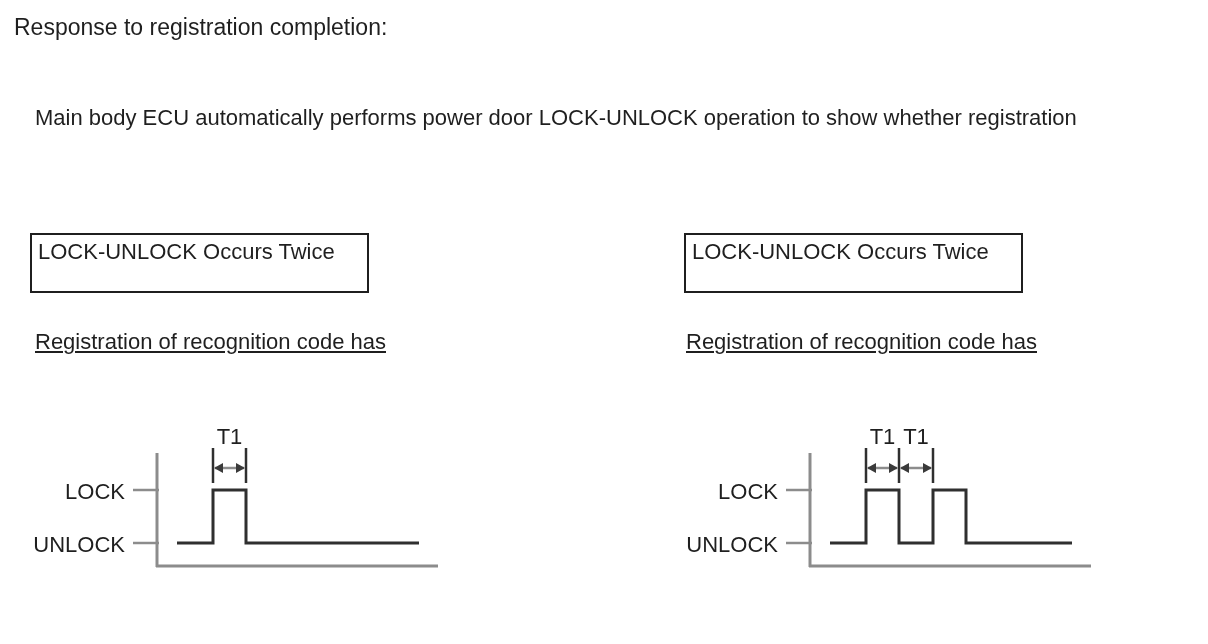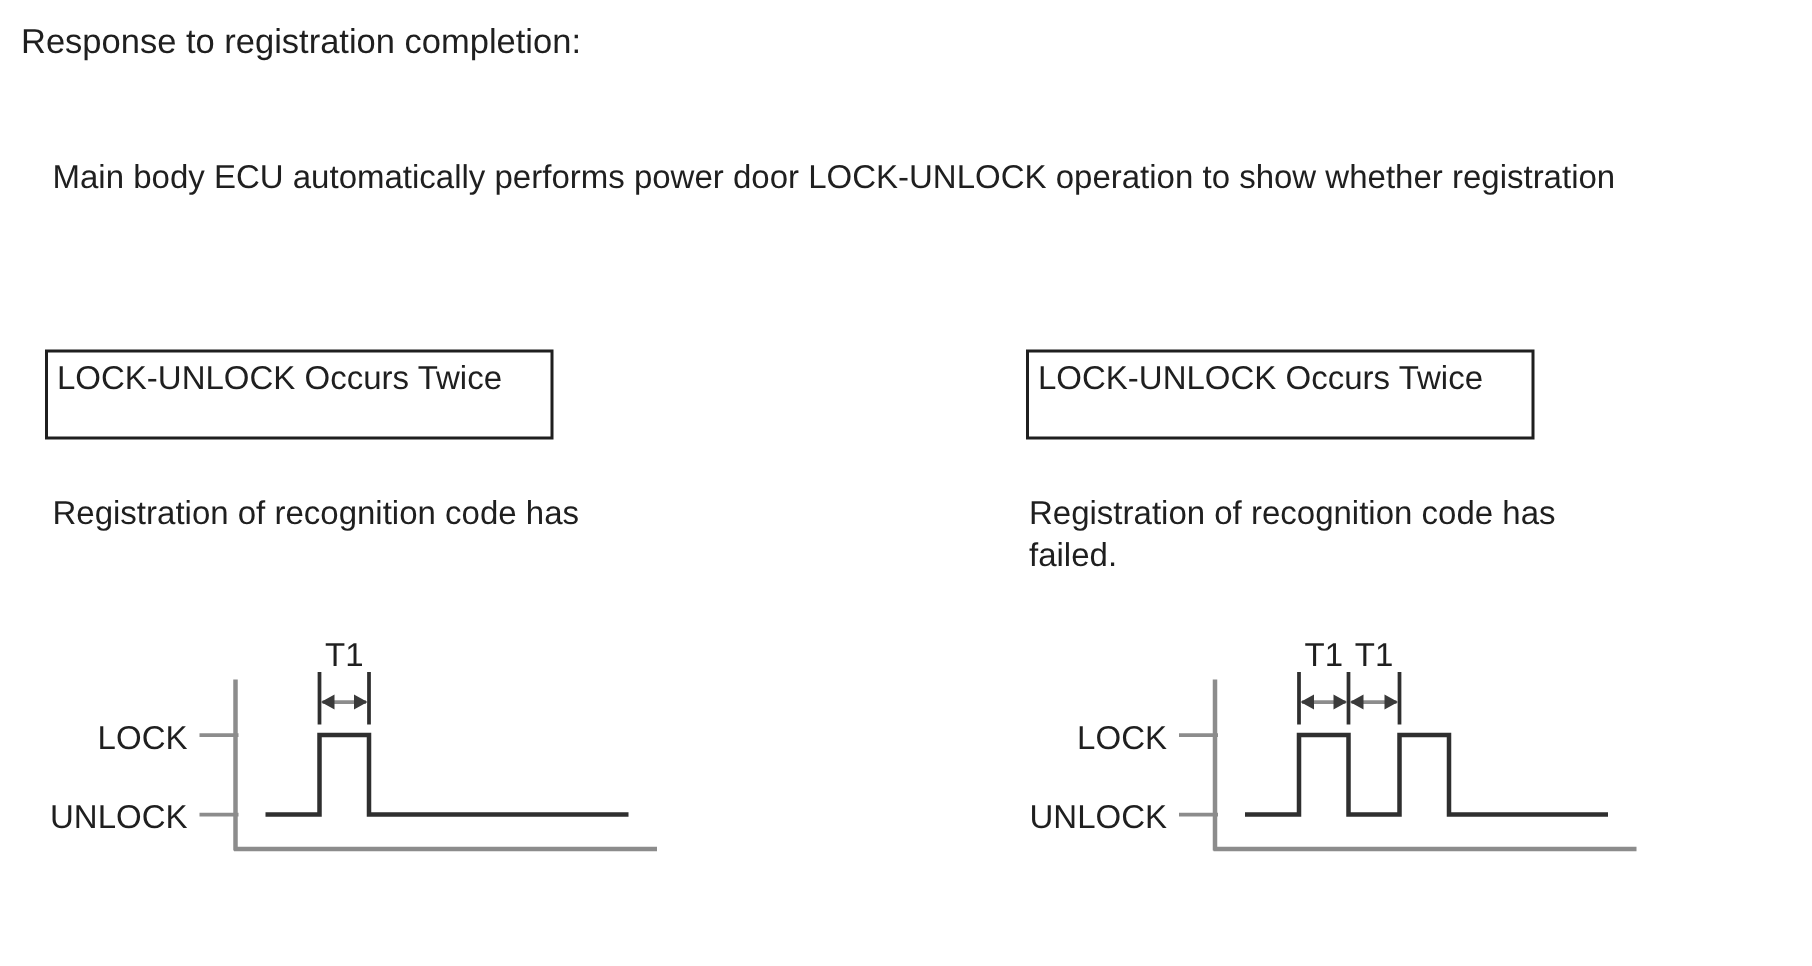--- a/index.html
+++ b/index.html
@@ -18,21 +18,21 @@
   }
   .label-box {
     position:absolute; top:233px; height:60px; width:339px;
     border:2px solid #1f1f1f; box-sizing:border-box;
     padding:4px 6px; font-size:22px; white-space:nowrap; background:#ffffff;
   }
   .box-once  { left:30px; }
   .box-twice { left:684px; }
   .desc {
     position:absolute; top:328px;
-    font-size:22px; line-height:28px; white-space:nowrap;
+    font-size:22px; line-height:28px; white-space:nowrap;text-decoration:underline;
   }
   .desc-once  { left:35px; }
   .desc-twice { left:686px; }
   svg.diagram { position:absolute; top:423px; width:420px; height:150px; overflow:visible; }
   .diagram-once  { left:30px; }
   .diagram-twice { left:683px; }
   svg.diagram text {
     font-family:"Liberation Sans", sans-serif;
     font-size:22px; fill:#1f1f1f;
   }
@@ -59,21 +59,20 @@
   <div class="label-box box-twice">
     <span>LOCK-UNLOCK Occurs Twice</span>
   </div>
 
   <div class="desc desc-once">
     <div>Registration of recognition code has</div>
   </div>
 
   <div class="desc desc-twice">
     <div>Registration of recognition code has</div>
-    <div>failed.</div>
   </div>
 
   <svg class="diagram diagram-once" id="diagram-0" viewBox="0 0 420 150">
       <line x1="127" y1="30" x2="127" y2="144" stroke="#8c8c8c" stroke-width="3"></line>
       <line x1="126" y1="143" x2="408" y2="143" stroke="#8c8c8c" stroke-width="3"></line>
       <line x1="103" y1="67" x2="129" y2="67" stroke="#8c8c8c" stroke-width="2.5"></line>
       <line x1="103" y1="120" x2="129" y2="120" stroke="#8c8c8c" stroke-width="2.5"></line>
       <text x="95" y="76" text-anchor="end">LOCK</text>
       <text x="95" y="129" text-anchor="end">UNLOCK</text>
       <polyline points="147,120 183,120 183,67 216,67 216,120 389,120" fill="none" stroke="#2f2f2f" stroke-width="3"></polyline>

